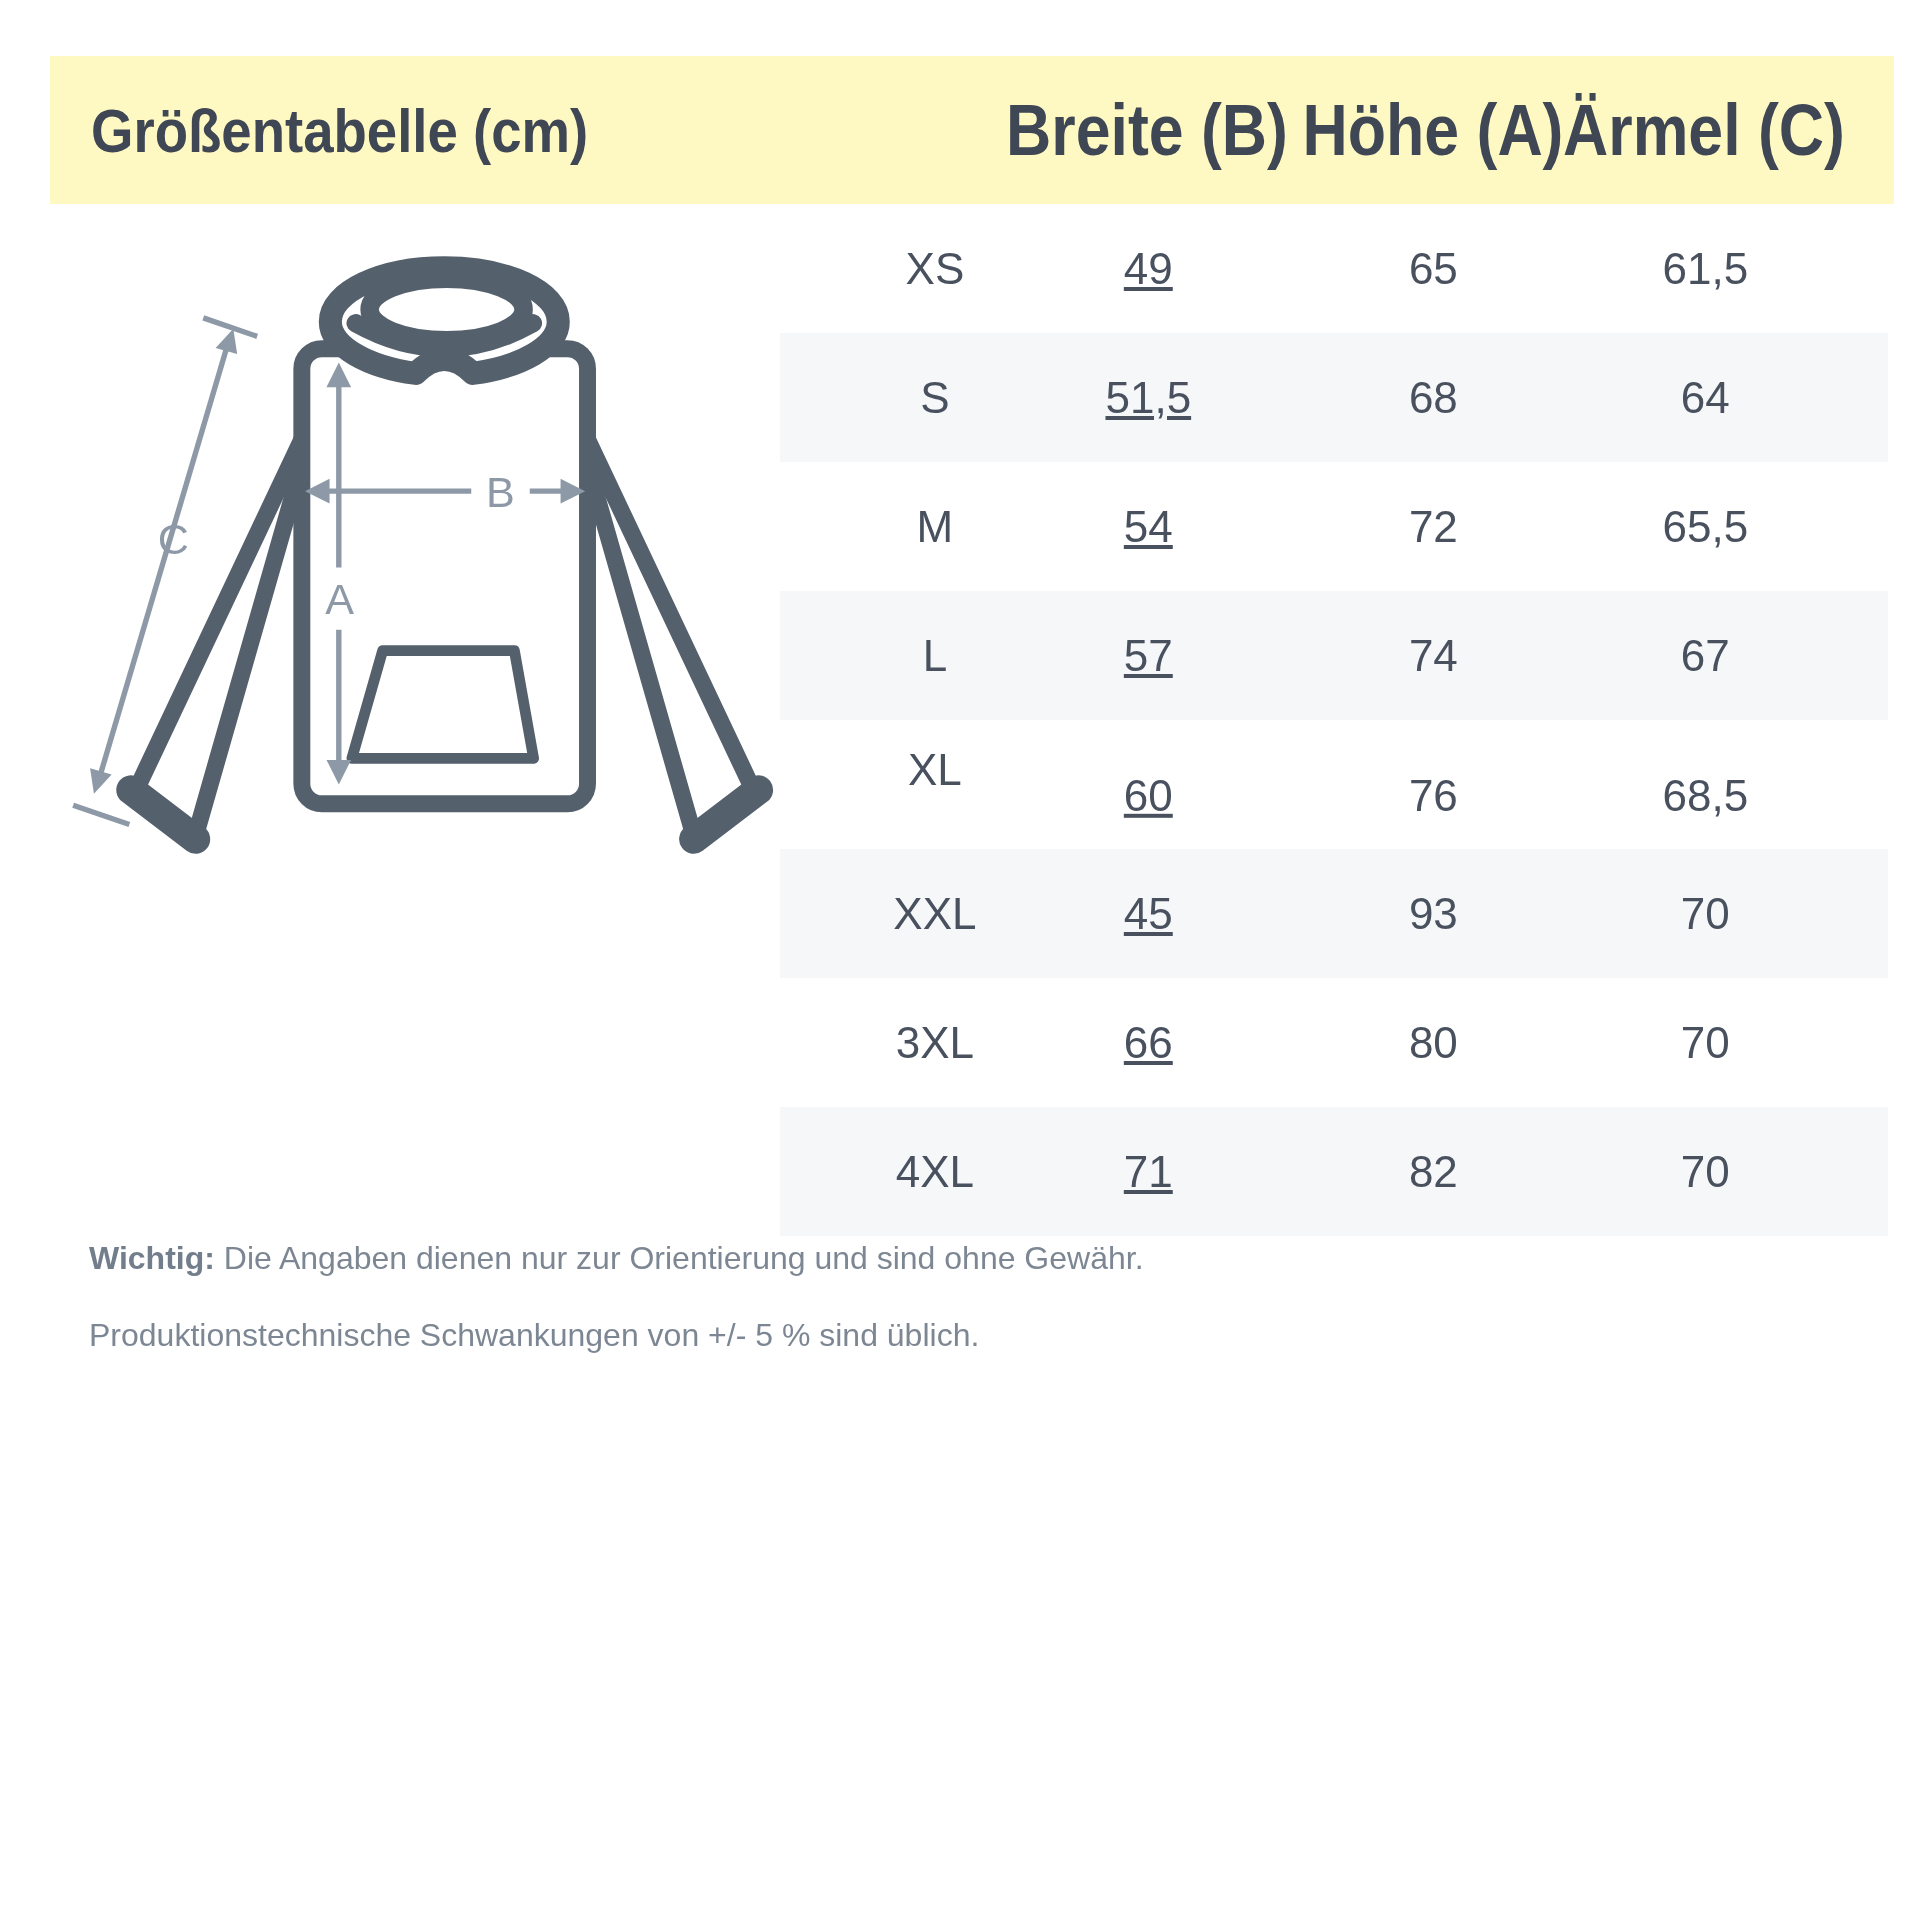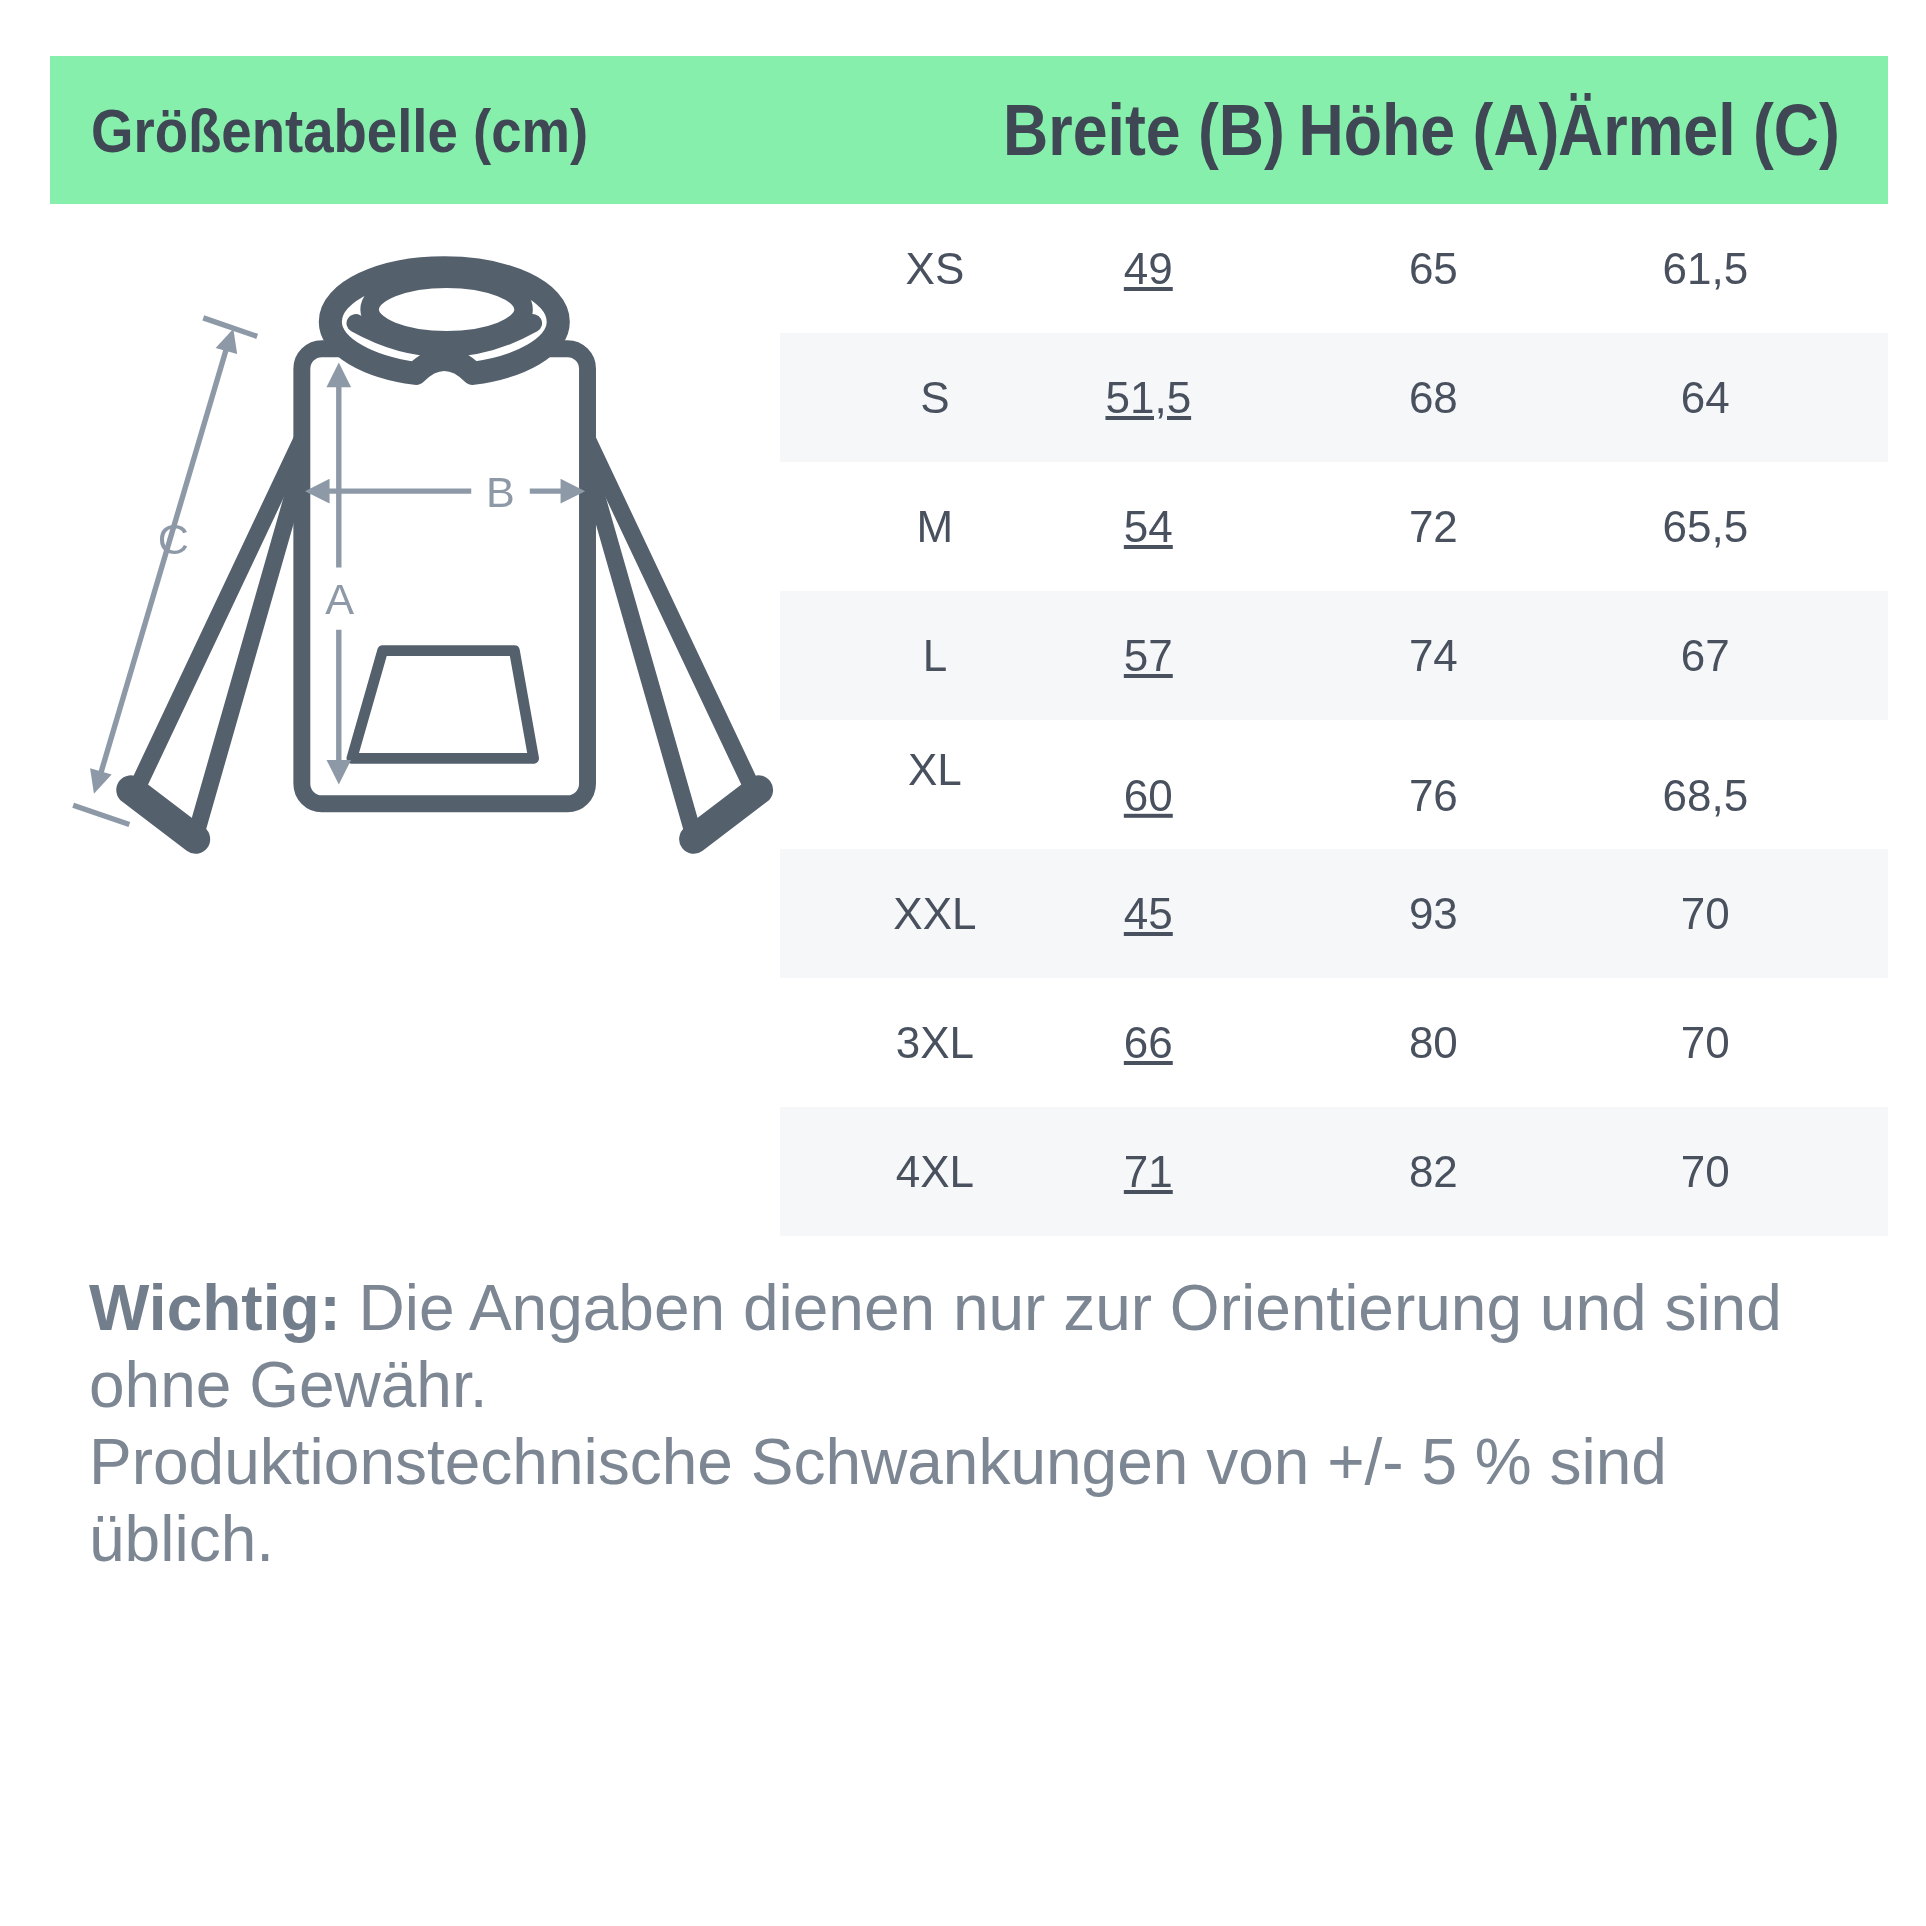--- a/index.html
+++ b/index.html
@@ -2,21 +2,22 @@
 <html style="font-size:12.3px"><head>
 <meta charset="utf-8">
 <style>
   html,body{margin:0;padding:0;}
   body{
     width:1926px;height:1926px;position:relative;background:#ffffff;
     font-family:"Liberation Sans", sans-serif;overflow:hidden;
   }
   .header-bar{
     position:absolute;left:50px;top:56px;width:1838px;height:148px;
-    background:#86efac;
+    background:#fef9c3;
+    padding-left:6px;
   }
   .page-title{
     position:absolute;left:41px;top:50%;transform:translateY(-50%);
     font-size:62px;font-weight:bold;color:#3f4755;white-space:nowrap;
   }
   .page-title .cond{display:inline-block;transform:scaleX(0.88);transform-origin:left center;}
   .col-head{
     position:absolute;top:50%;
     font-size:72px;font-weight:bold;color:#3f4755;white-space:nowrap;
     transform:translate(-50%,-50%) scaleX(0.87);
@@ -33,22 +34,22 @@
     font-size:44px;color:#49515f;white-space:nowrap;
   }
   .c-size{left:13.98%;}
   .c-b{left:33.24%;text-decoration:underline;}
   .c-h{left:58.97%;}
   .c-c{left:82.61%;margin-left:10px;}
   .diagram-wrap{
     position:absolute;left:46px;top:254px;width:755px;height:616px;
   }
   .note{
-    position:absolute;left:89px;top:1270px;width:1772px;
-    font-size:64px;line-height:77px;color:#7d8794;
+    position:absolute;left:89px;top:1220px;width:1772px;
+    font-size:32px;line-height:77px;color:#7d8794;
   }
   .note b{color:#737e8c;}
 </style>
 </head>
 <body>
 
 <div class="header-bar">
   <div class="page-title"><span class="cond">Größentabelle (cm)</span></div>
   <div class="col-head" style="left:59.5%;">Breite (B)</div>
   <div class="col-head" style="left:75.0%;">Höhe (A)</div>

